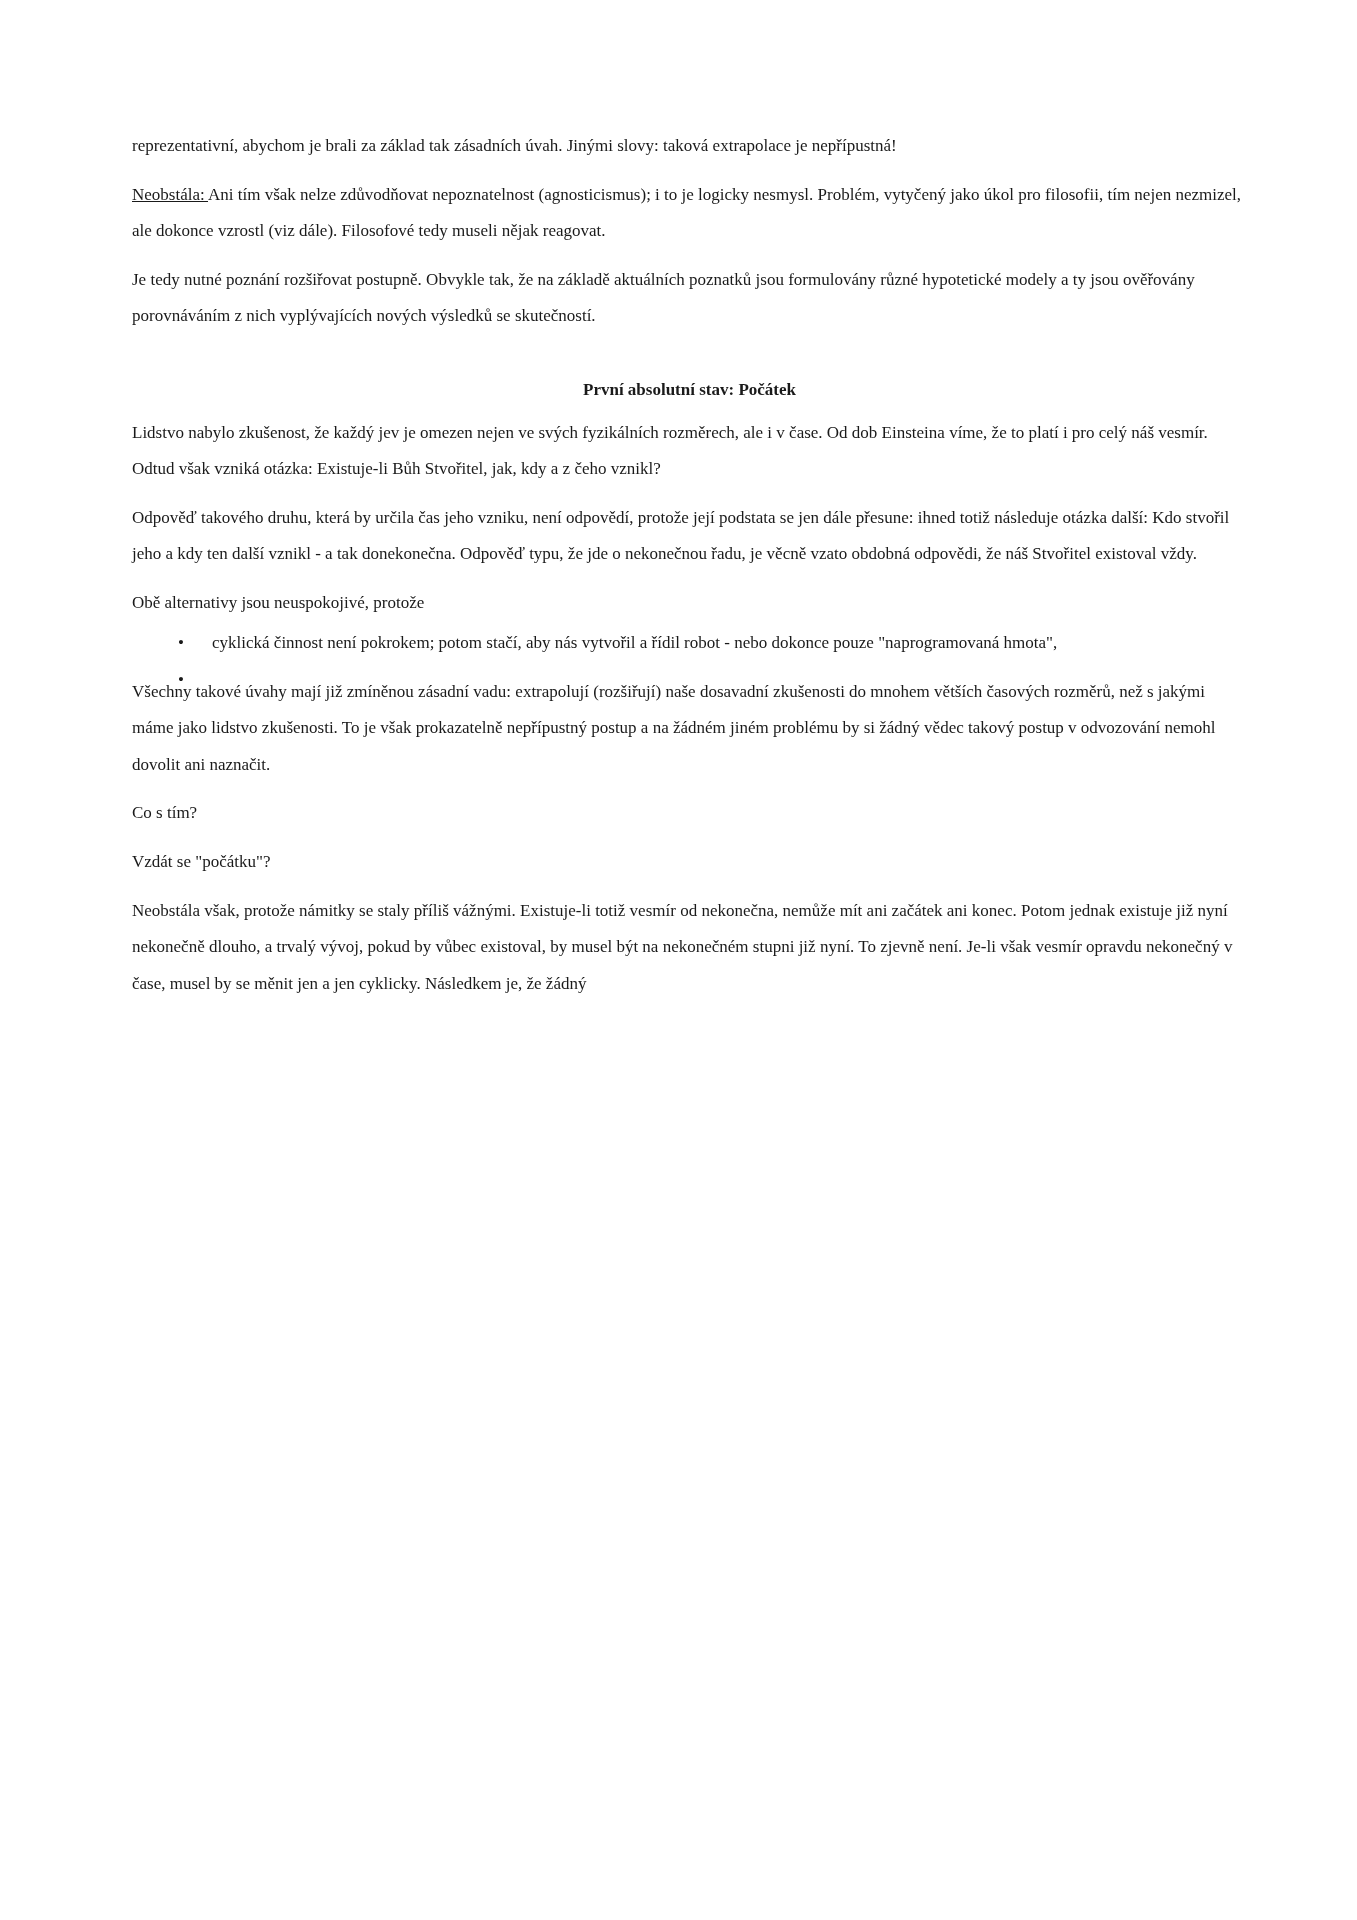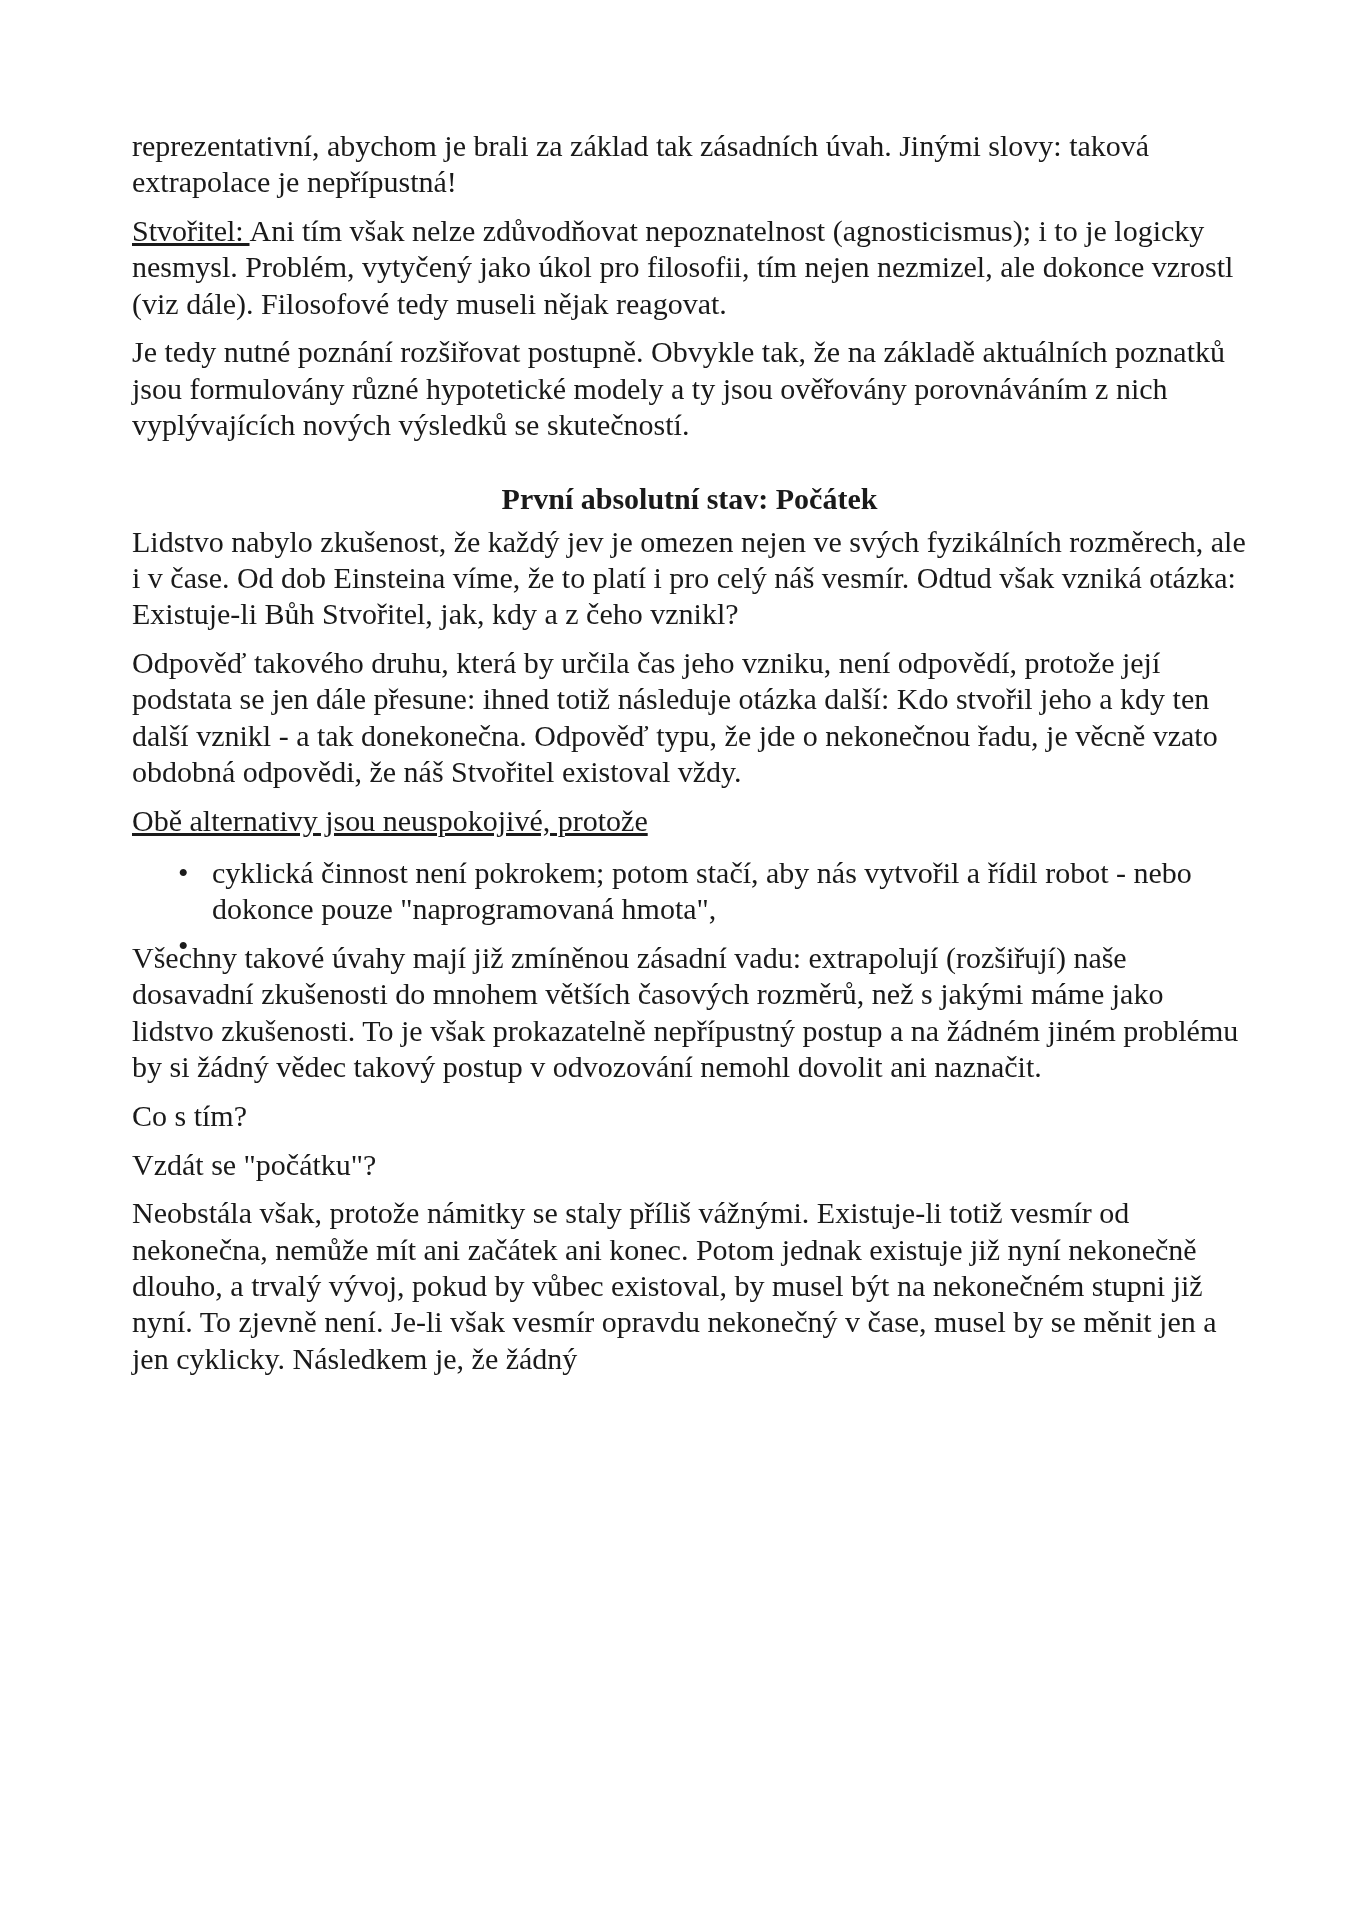--- a/index.html
+++ b/index.html
@@ -12,21 +12,21 @@
       height: 1920px;
       position: relative;
       overflow: hidden;
     }
     .page {
       position: absolute;
       left: 132px;
       top: 128px;
       width: 1115px;
       font-family: "Liberation Serif", serif;
-      font-size: 30px;
+      font-size: 17px;
       line-height: 36.3px;
       color: #1a1a1a;
     }
     p {
       margin: 0 0 12.5px 0;
     }
     .underline {
       text-decoration: underline;
     }
     .heading {
@@ -46,28 +46,28 @@
       position: absolute;
       left: -34px;
       top: 0;
     }
   </style>
 </head>
 <body>
 
 <div class="page">
   <p>reprezentativní, abychom je brali za základ tak zásadních úvah. Jinými slovy: taková extrapolace je nepřípustná!</p>
-  <p><span class="underline">Stvořitel: </span><span>Ani tím však nelze zdůvodňovat nepoznatelnost (agnosticismus); i to je logicky nesmysl. Problém, vytyčený jako úkol pro filosofii, tím nejen nezmizel, ale dokonce vzrostl (viz dále). Filosofové tedy museli nějak reagovat.</span></p>
+  <p><span class="underline">Neobstála: </span><span>Ani tím však nelze zdůvodňovat nepoznatelnost (agnosticismus); i to je logicky nesmysl. Problém, vytyčený jako úkol pro filosofii, tím nejen nezmizel, ale dokonce vzrostl (viz dále). Filosofové tedy museli nějak reagovat.</span></p>
   <p>Je tedy nutné poznání rozšiřovat postupně. Obvykle tak, že na základě aktuálních poznatků jsou formulovány různé hypotetické modely a ty jsou ověřovány porovnáváním z nich vyplývajících nových výsledků se skutečností.</p>
 
   <p class="heading">První absolutní stav: Počátek</p>
 
   <p>Lidstvo nabylo zkušenost, že každý jev je omezen nejen ve svých fyzikálních rozměrech, ale i v čase. Od dob Einsteina víme, že to platí i pro celý náš vesmír. Odtud však vzniká otázka: Existuje-li Bůh Stvořitel, jak, kdy a z čeho vznikl?</p>
   <p>Odpověď takového druhu, která by určila čas jeho vzniku, není odpovědí, protože její podstata se jen dále přesune: ihned totiž následuje otázka další: Kdo stvořil jeho a kdy ten další vznikl - a tak donekonečna. Odpověď typu, že jde o nekonečnou řadu, je věcně vzato obdobná odpovědi, že náš Stvořitel existoval vždy.</p>
-  <p style="margin-bottom:16px;text-decoration:underline;">Obě alternativy jsou neuspokojivé, protože</p>
+  <p style="margin-bottom:4px;">Obě alternativy jsou neuspokojivé, protože</p>
 
   <ul>
     <li>
       <span class="bullet">•</span>
       <span>cyklická činnost není pokrokem; potom stačí, aby nás vytvořil a řídil robot - nebo dokonce pouze "naprogramovaná hmota",</span>
     </li>
     <li>
       <span class="bullet">•</span>
     </li>
   </ul>

